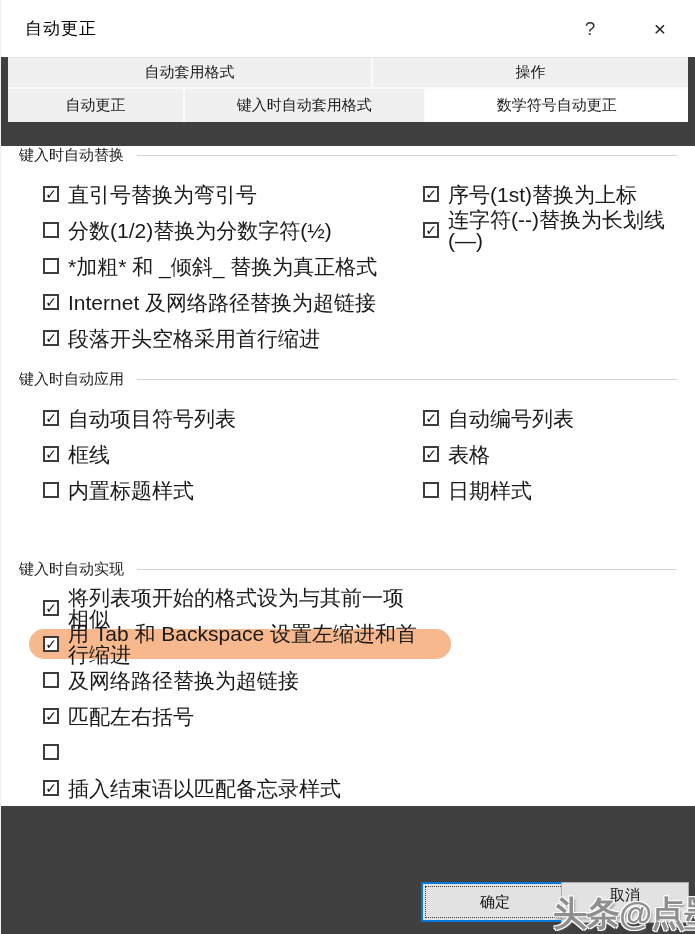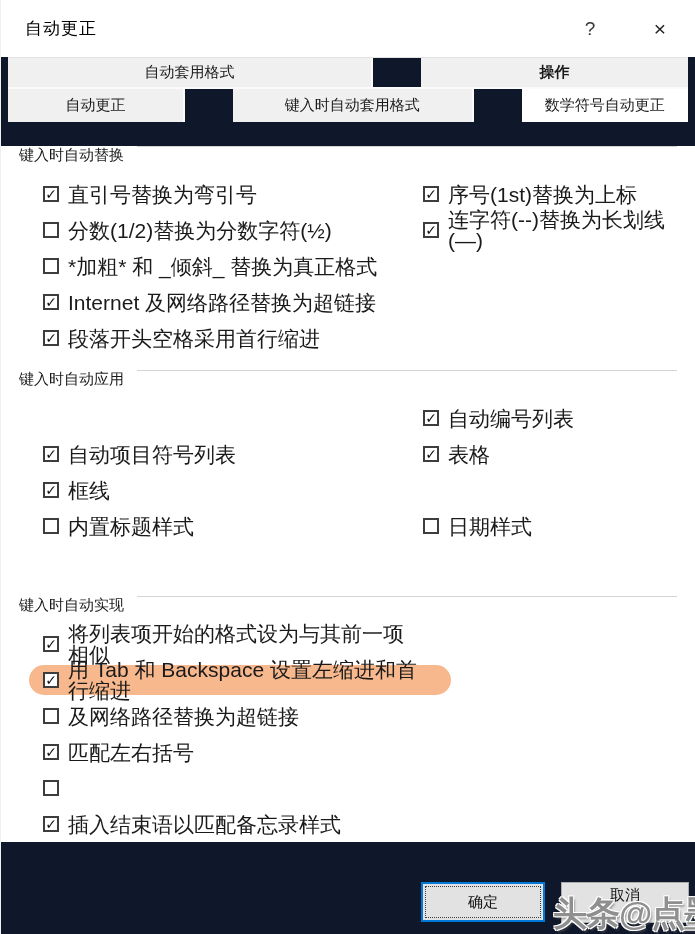--- a/index.html
+++ b/index.html
@@ -1,60 +1,60 @@
 <!DOCTYPE html>
 <html><head>
 <meta charset="utf-8">
 <style>
   * { margin:0; padding:0; box-sizing:border-box; }
   html,body { background:#fff; }
   body { font-family:"Liberation Sans","DejaVu Sans",sans-serif; color:#1a1a1a; }
 
   .dialog {
     position:relative; width:695px; height:934px;
-    background:#0f172a; overflow:hidden;
+    background:#404040; overflow:hidden;
     border-left:1px solid #f0f0f0;
   }
 
   
   .titlebar {
     height:57px; display:flex; align-items:center;
     padding:0 22px 0 24px; background:#fff;
   }
   .title { font-size:17px; color:#000; flex:1 1 auto; letter-spacing:1px; }
   .win-btn {
     background:none; border:none; cursor:default;
     font-family:inherit; color:#222; width:26px; text-align:center;
   }
   .help-btn  { font-size:19px; margin-right:44px; color:#333; }
   .close-btn { font-size:21px; font-weight:300; }
 
   
   .tabstrip { margin:0 7px; border-top:1px solid #e2e2e2; }
-  .tabrow { display:flex;gap:48px; }
+  .tabrow { display:flex; }
   .tabrow1 { height:31px; border-bottom:2px solid #fbfbfb; }
   .tabrow2 { height:33px; }
   .tab {
     background:#f0f0f0; border:none; cursor:default;
     font-family:inherit; font-size:15px; color:#1a1a1a;
     display:flex; align-items:center; justify-content:center;
     border-right:2px solid #fbfbfb;
   }
   .tab:last-child { border-right:none; }
   .tab.active { background:#ffffff; }
   .tabrow1 .t0 { flex:0 0 53.7%; }
-  .tabrow1 .t1 { flex:1 1 auto;font-weight:bold; }
+  .tabrow1 .t1 { flex:1 1 auto; }
   .tabrow2 .t0 { flex:0 0 26%; }
   .tabrow2 .t1 { flex:0 0 35.4%; }
   .tabrow2 .t2 { flex:1 1 auto; }
 
   
   .content { padding:0 18px; background:#fff; }
 
-  .sec-head { display:flex; }
+  .sec-head { display:flex; align-items:center; }
   .sec-title { font-size:15px; white-space:nowrap; }
   .sec-rule { flex:1 1 auto; height:1px; background:#d4d4d4; margin-left:13px; }
 
   .sec0 .sec-head { margin-top:24px; margin-bottom:11px; }
   .sec1 .sec-head { margin-top:14px; margin-bottom:11px; }
   .sec2 .sec-head { margin-top:52px; margin-bottom:11px; }
 
   .rows {
     margin-left:24px;
     display:grid;
@@ -88,21 +88,21 @@
     left:-14px; top:3px; width:422px; height:30px;
     background:#f6b88c; border-radius:15px;
   }
 
   
   .btn {
     position:absolute; font-family:inherit; font-size:15px; color:#111;
     background:#e2e2e2; cursor:default;
   }
   .ok-btn {
-    left:420px; top:882px; width:124px; height:40px;
+    left:420px; top:882px; width:148px; height:40px;
     border:2px solid #0078d7;
     outline:1px dotted #3c3c3c; outline-offset:-5px;
   }
   .cancel-btn {
     left:560px; top:882px; width:128px; height:41px;
     border:1px solid #adadad;
     padding-bottom:14px;
   }
   .watermark {
     position:absolute; left:552px; top:891px; z-index:5;
@@ -173,35 +173,35 @@
         </div>
       </div>
     </div>
 
     <div class="section sec1">
       <div class="sec-head">
         <span class="sec-title">键入时自动应用</span>
         <span class="sec-rule"></span>
       </div>
       <div class="rows">
+        <div class="check-row col1">
+          <span class="checkbox checked"></span>
+          <span class="check-label">自动项目符号列表</span>
+        </div>
         <div class="check-row col2">
           <span class="checkbox checked"></span>
           <span class="check-label">自动编号列表</span>
         </div>
         <div class="check-row col1">
           <span class="checkbox checked"></span>
-          <span class="check-label">自动项目符号列表</span>
+          <span class="check-label">框线</span>
         </div>
         <div class="check-row col2">
           <span class="checkbox checked"></span>
           <span class="check-label">表格</span>
-        </div>
-        <div class="check-row col1">
-          <span class="checkbox checked"></span>
-          <span class="check-label">框线</span>
         </div>
         <div class="check-row col1">
           <span class="checkbox"></span>
           <span class="check-label">内置标题样式</span>
         </div>
         <div class="check-row col2">
           <span class="checkbox"></span>
           <span class="check-label">日期样式</span>
         </div>
       </div>

